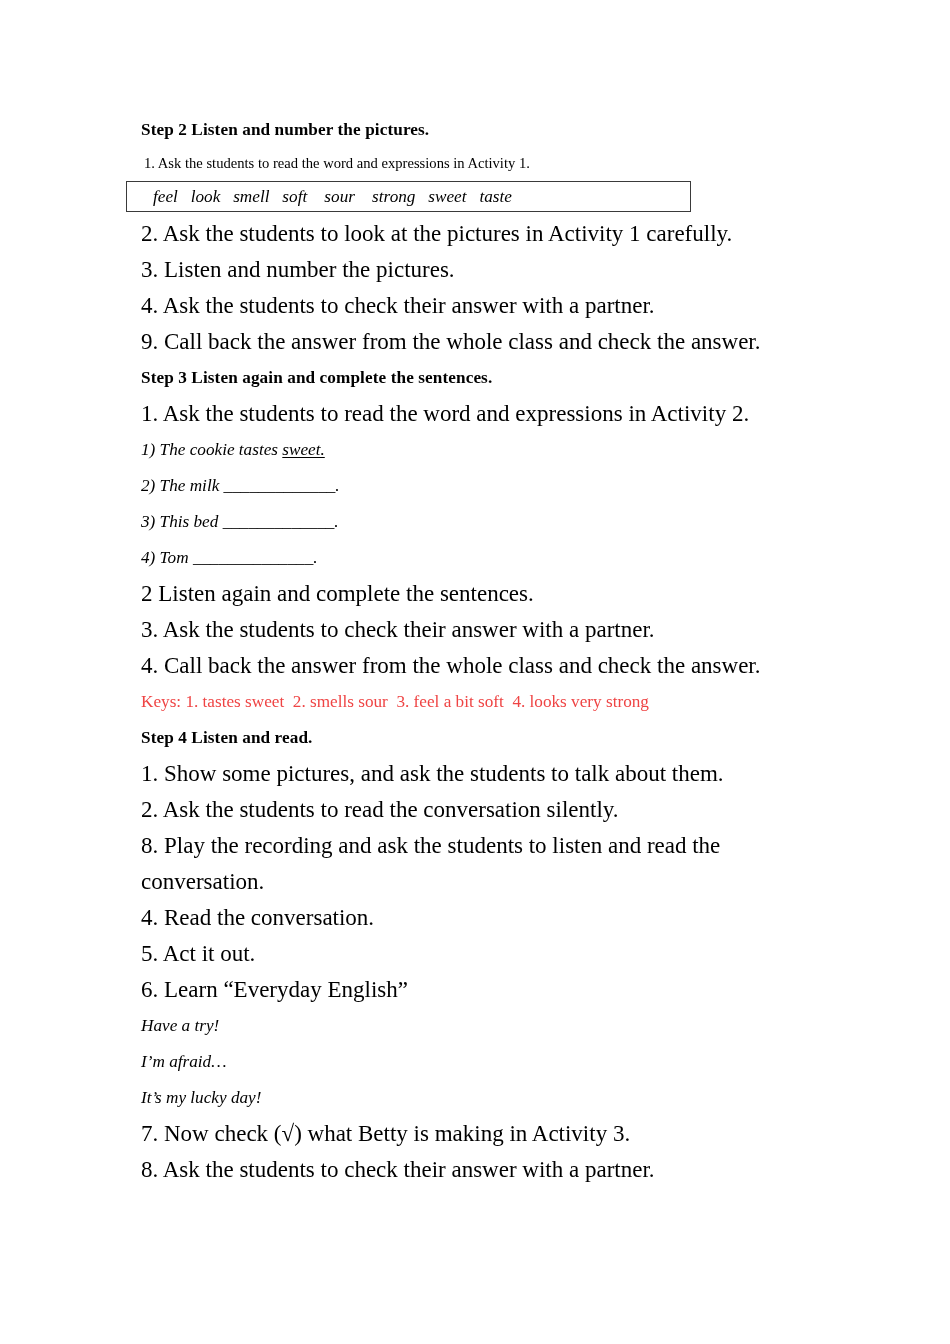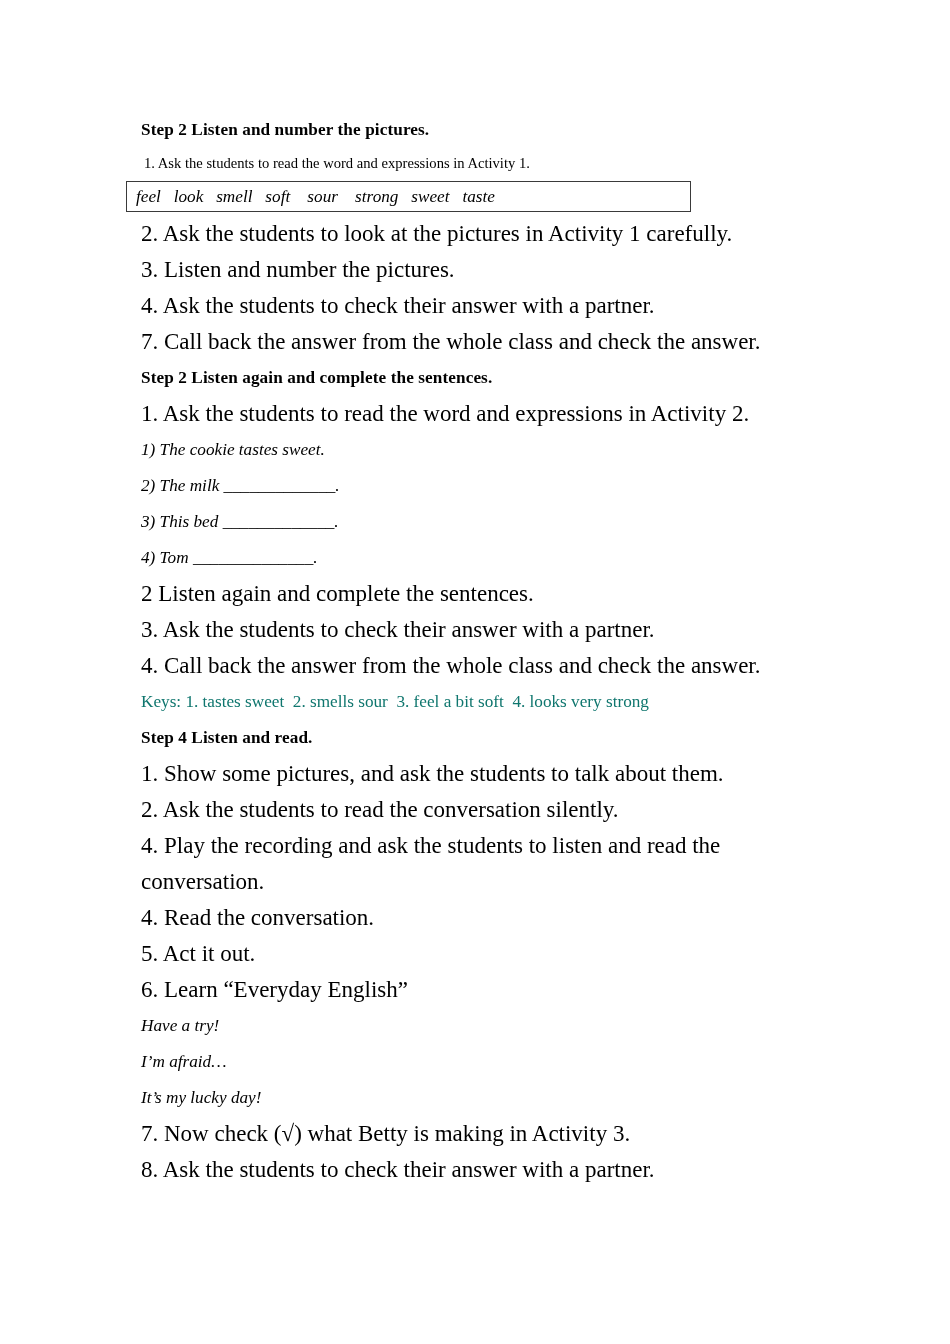--- a/index.html
+++ b/index.html
@@ -46,39 +46,40 @@
   }
   .italic-line {
     font-size: 17.2px;
     line-height: 36px;
     font-style: italic;
     white-space: pre;
   }
   .keys-line {
     font-size: 17.2px;
     line-height: 36px;
-    color: #0f766e;
+    color: #ef4444;
     white-space: pre;
   }
   .u {
+    text-decoration: underline;
     text-underline-offset: 2px;
   }
 
   
   .wordbank {
     box-sizing: border-box;
     margin-top: 3px;
     margin-bottom: 4px;
     margin-left: -15px;
     width: 565px;
     height: 31px;
     border: 1px solid #3a3a3a;
     display: flex;
     align-items: center;
-    padding-left: 9px;
+    padding-left: 26px;
     background: #ffffff;
   }
   .wordbank-text {
     font-style: italic;
     font-size: 17.2px;
     line-height: 20px;
     white-space: pre;
   }
 </style>
 </head>
@@ -91,23 +92,23 @@
 
     <div class="small-line">1. Ask the students to read the word and expressions in Activity 1.</div>
 
     <div class="wordbank">
       <span class="wordbank-text">feel   look   smell   soft    sour    strong   sweet   taste</span>
     </div>
 
     <div class="line">2. Ask the students to look at the pictures in Activity 1 carefully.</div>
     <div class="line">3. Listen and number the pictures.</div>
     <div class="line">4. Ask the students to check their answer with a partner.</div>
-    <div class="line">7. Call back the answer from the whole class and check the answer.</div>
+    <div class="line">9. Call back the answer from the whole class and check the answer.</div>
 
-    <div class="heading">Step 2 Listen again and complete the sentences.</div>
+    <div class="heading">Step 3 Listen again and complete the sentences.</div>
 
     <div class="line">1. Ask the students to read the word and expressions in Activity 2.</div>
 
     <div class="italic-line"><span>1) The cookie tastes </span><span class="u">sweet.</span></div>
 
     <div class="italic-line"><span>2) The milk </span><span>_____________</span><span>.</span></div>
 
     <div class="italic-line"><span>3) This bed </span><span>_____________</span><span>.</span></div>
 
     <div class="italic-line"><span>4) Tom </span><span>______________</span><span>.</span></div>
@@ -115,21 +116,21 @@
     <div class="line">2 Listen again and complete the sentences.</div>
     <div class="line">3. Ask the students to check their answer with a partner.</div>
     <div class="line">4. Call back the answer from the whole class and check the answer.</div>
 
     <div class="keys-line">Keys: 1. tastes sweet  2. smells sour  3. feel a bit soft  4. looks very strong</div>
 
     <div class="heading">Step 4 Listen and read.</div>
 
     <div class="line">1. Show some pictures, and ask the students to talk about them.</div>
     <div class="line">2. Ask the students to read the conversation silently.</div>
-    <div class="line">4. Play the recording and ask the students to listen and read the conversation.</div>
+    <div class="line">8. Play the recording and ask the students to listen and read the conversation.</div>
     <div class="line">4. Read the conversation.</div>
     <div class="line">5. Act it out.</div>
     <div class="line">6. Learn “Everyday English”</div>
 
     <div class="italic-line">Have a try!</div>
     <div class="italic-line">I’m afraid…</div>
     <div class="italic-line">It’s my lucky day!</div>
 
     <div class="line">7. Now check (√) what Betty is making in Activity 3.</div>
     <div class="line">8. Ask the students to check their answer with a partner.</div>

